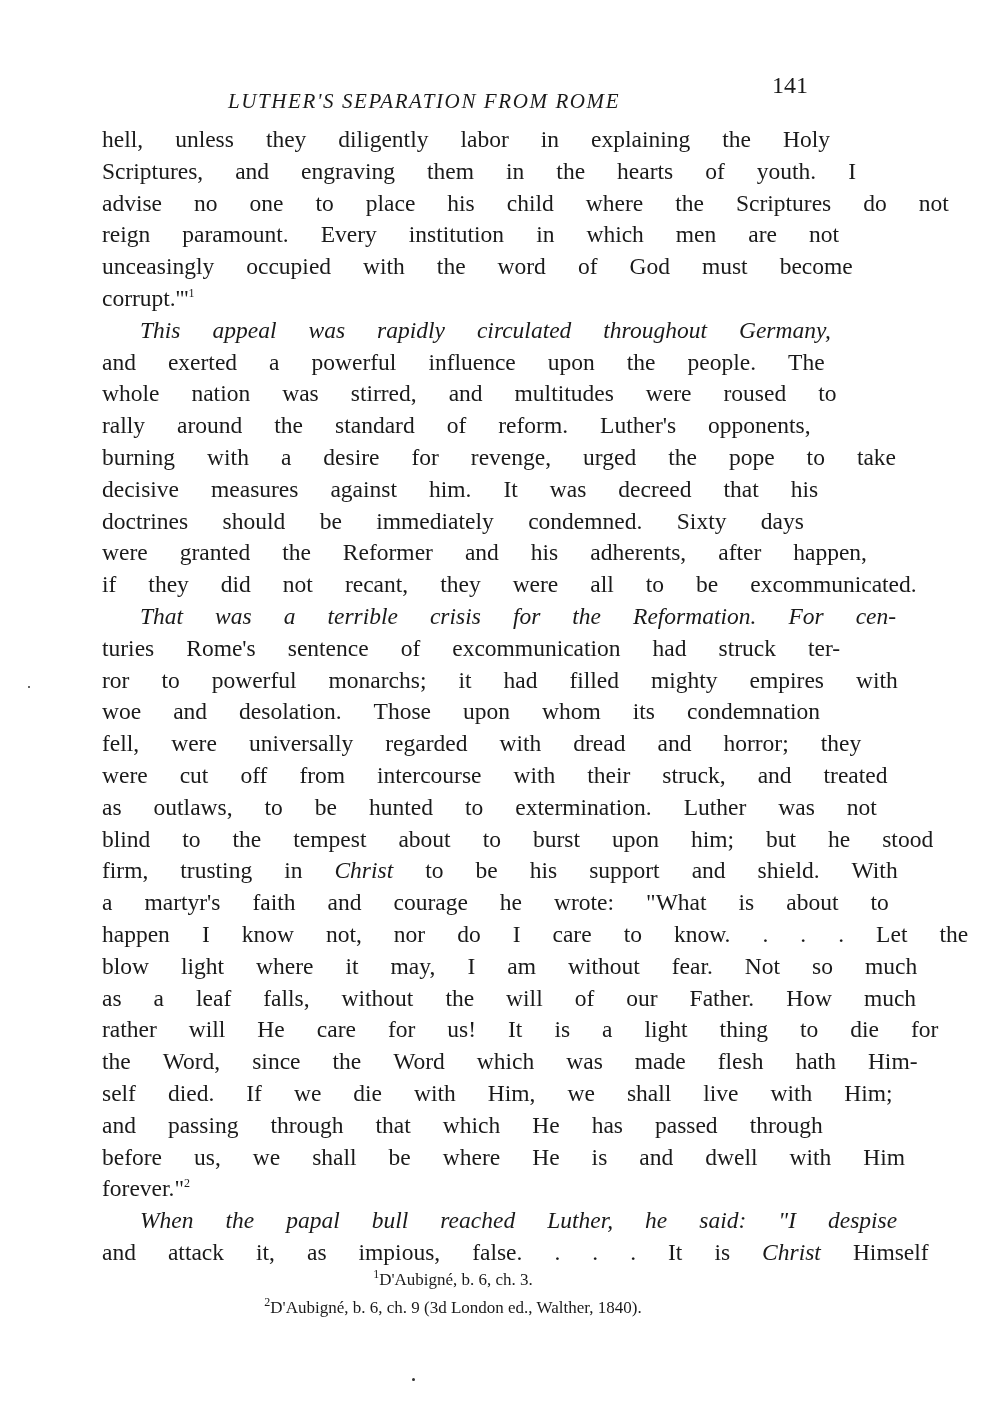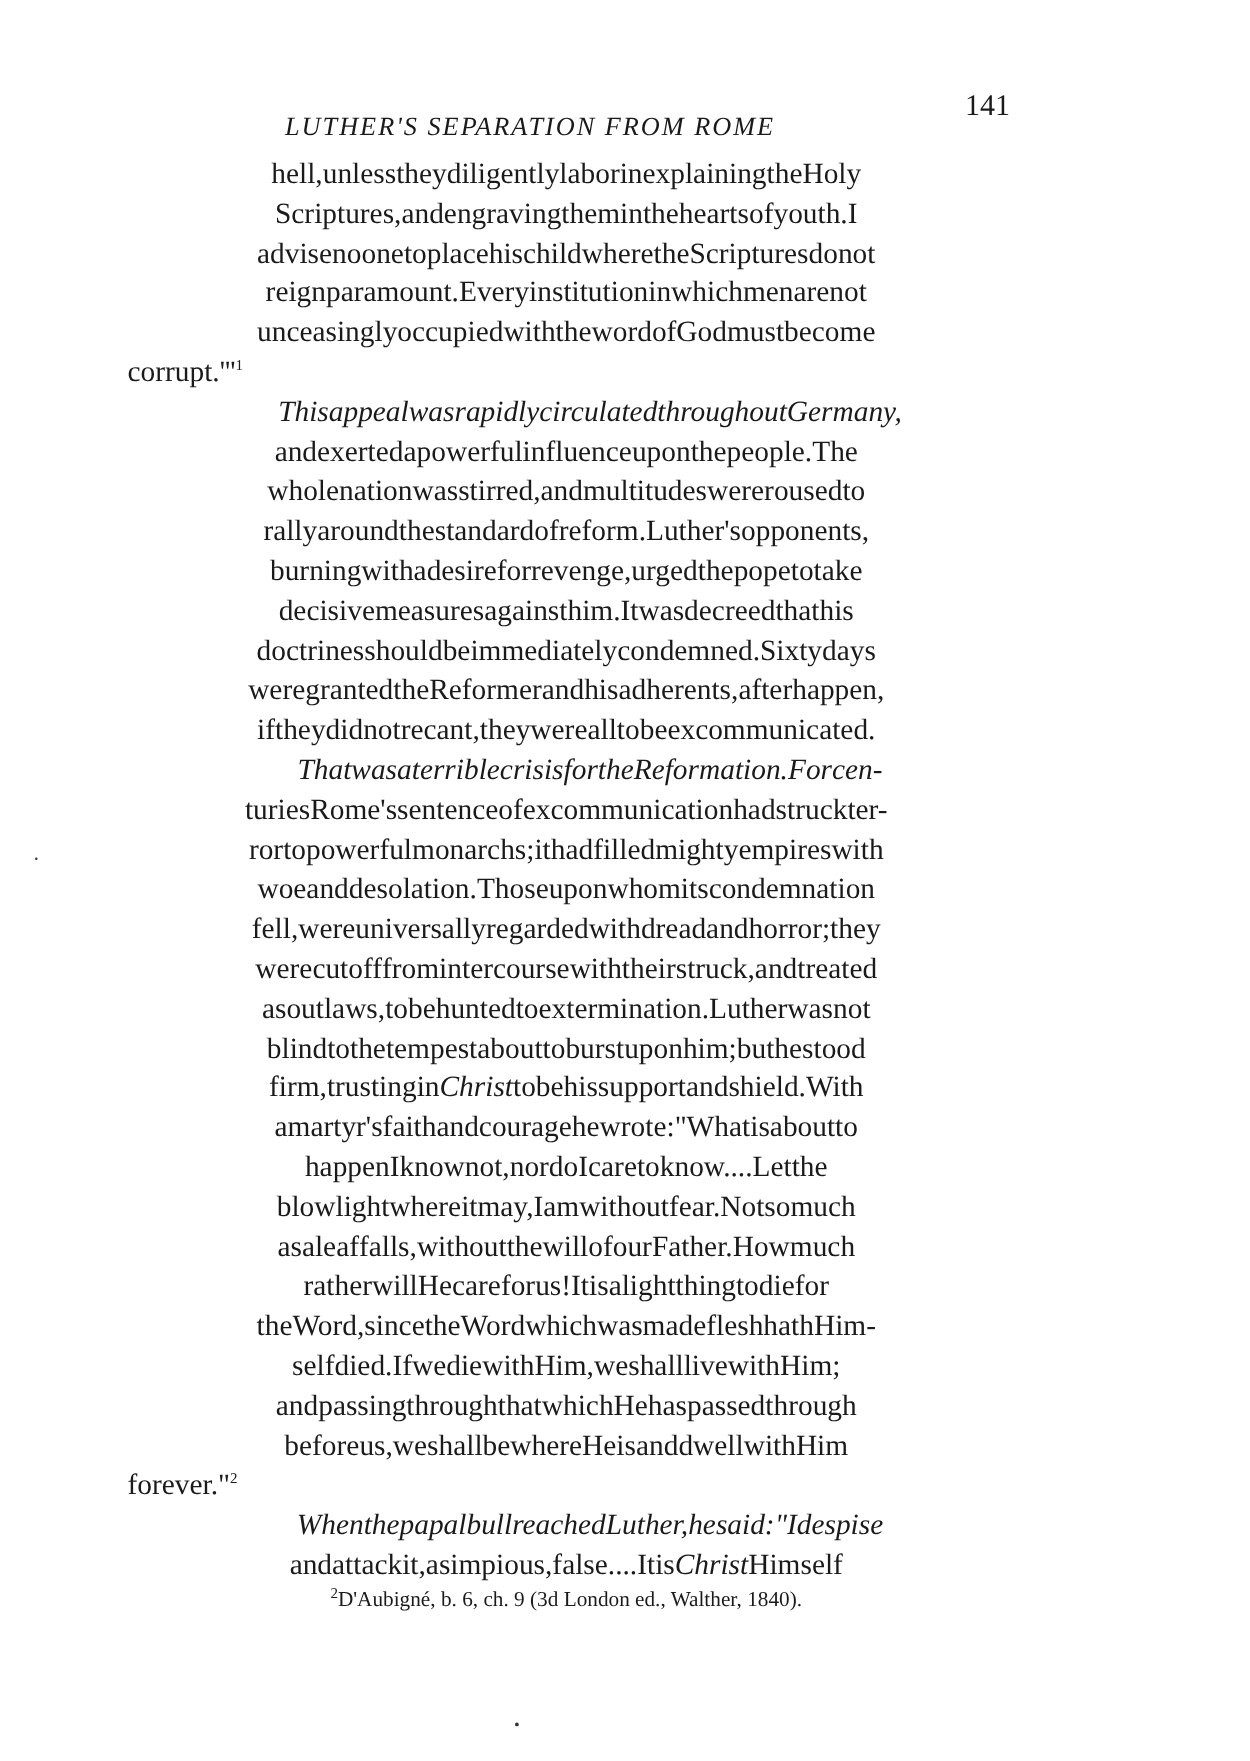--- a/index.html
+++ b/index.html
@@ -19,21 +19,21 @@
   .page-number {
     position: absolute; right: 0; top: 0; font-size: 24px;
   }
   .body-text {
     position: absolute; left: 102px; top: 124px; width: 702px;
   }
   .line {
     height: 31.8px; line-height: 31.8px; font-size: 23.5px;
     text-align: justify; text-align-last: justify;
     white-space: nowrap; overflow: visible;
-    display: flex; justify-content: center;
+    display: flex; justify-content: space-between; gap: 32px;
   }
   .line.indent { padding-left: 38px; font-style: italic; }
   .line.last { display: block; text-align-last: left; }
   .word { display: inline-block; }
   .sup { font-size: 12px; vertical-align: super; line-height: 0; }
   .footnotes {
     position: absolute; left: 102px; top: 1266px; width: 702px; text-align: center;
   }
   .footnote { font-size: 17px; line-height: 28px; }
   .stray-mark {
@@ -477,18 +477,19 @@
           <span class="word">.</span>
           <span class="word">It</span>
           <span class="word">is</span>
           <span class="word" style="font-style: italic;">Christ</span>
           <span class="word">Himself</span>
         </div>
     </div>
   </div>
 
   <div class="footnotes">
+    <div class="footnote"><span class="sup">1</span><span>D'Aubigné, b. 6, ch. 3.</span></div>
     <div class="footnote"><span class="sup">2</span><span>D'Aubigné, b. 6, ch. 9 (3d London ed., Walther, 1840).</span></div>
   </div>
 
   <span class="stray-mark" style="left:412px; top:1378px;"></span>
   <span class="stray-mark" style="left:28px; top:686px; width:2px; height:2px;"></span>
 </div>
 
 </body></html>

